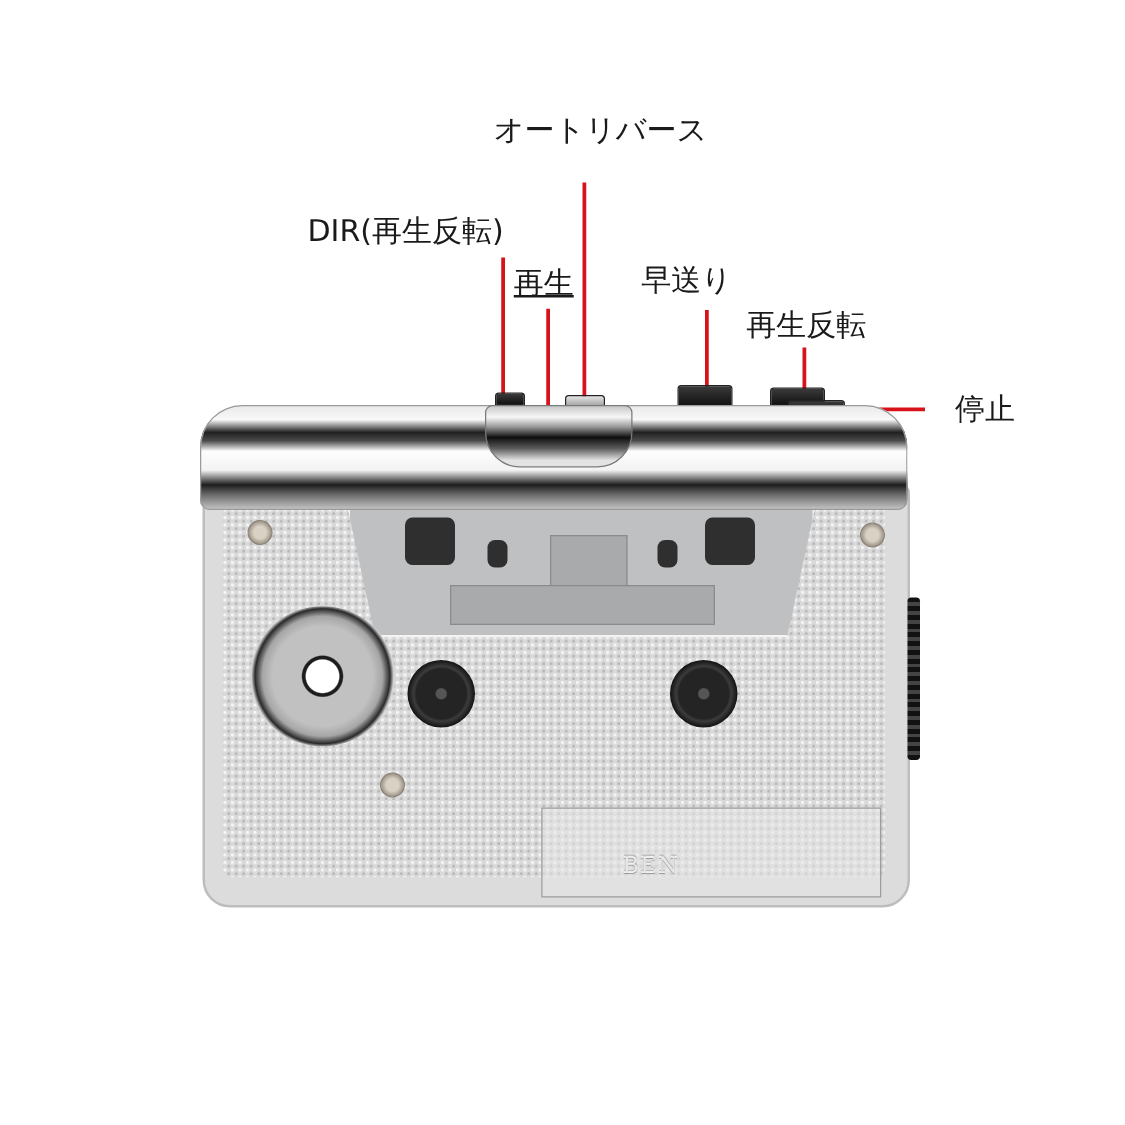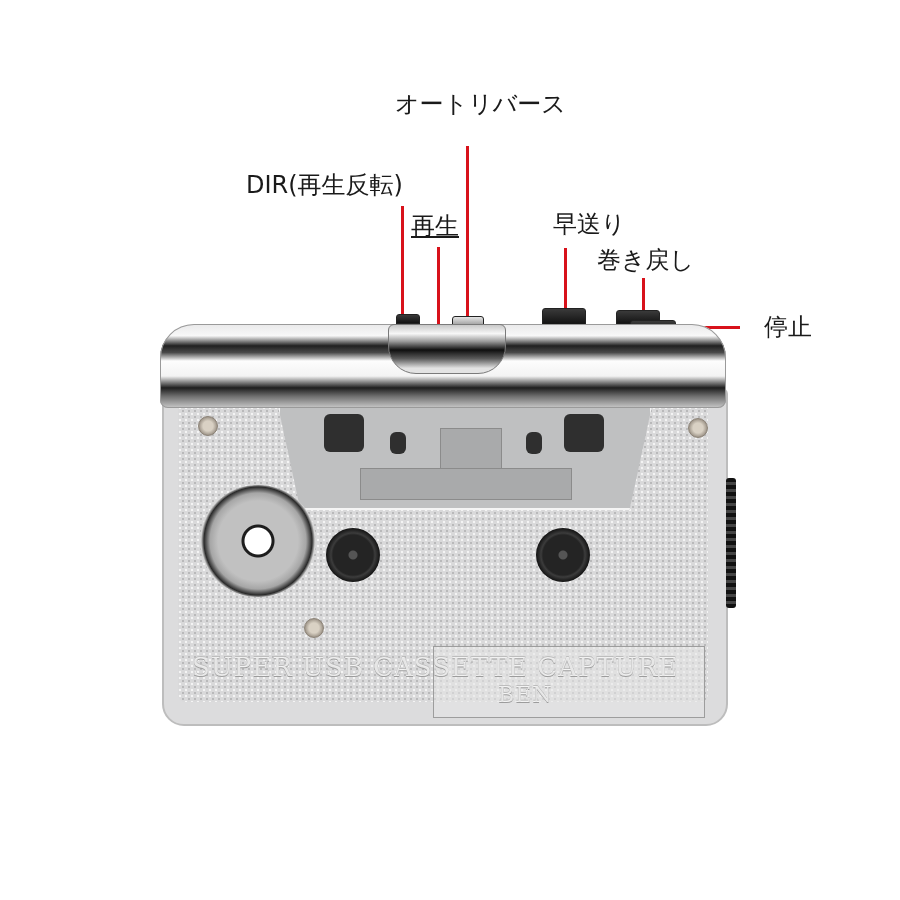--- a/index.html
+++ b/index.html
@@ -35,22 +35,22 @@
   .label-plate{position:absolute;left:255px;top:246px;width:270px;height:70px;border:1px solid #9d9d9d;background:rgba(230,230,230,0.55);}
   .emboss{position:absolute;font-family:"DejaVu Serif",serif;color:rgba(255,255,255,0.75);text-shadow:0 1px 0 #9c9c9c,0 -1px 0 #bdbdbd;letter-spacing:1px;white-space:nowrap;}
   .side-wheel{position:absolute;left:566px;top:160px;width:10px;height:130px;background:repeating-linear-gradient(180deg,#111 0 4px,#444 4px 7px);border-radius:3px;}
 </style>
 </head>
 <body>
 
 <div class="label" style="left:363px;top:92px;margin-left:32px;">オートリバース</div>
 <div class="label" style="left:246px;top:173px;">DIR(再生反転)</div>
 <div class="label" style="left:411px;top:214px;text-decoration:underline;">再生</div>
-<div class="label" style="left:553px;top:212px;">早送り</div>
-<div class="label" style="left:597px;top:248px;">巻き戻し</div>
+<div class="label" style="left:513px;top:212px;">早送り</div>
+<div class="label" style="left:597px;top:248px;">再生反転</div>
 <div class="label" style="left:764px;top:315px;">停止</div>
 
 <div class="vline" style="left:466px;top:146px;height:178px;"></div>
 <div class="vline" style="left:401px;top:206px;height:116px;"></div>
 <div class="vline" style="left:437px;top:247px;height:110px;"></div>
 <div class="vline" style="left:564px;top:248px;height:62px;"></div>
 <div class="vline" style="left:642px;top:278px;height:34px;"></div>
 <div class="hline" style="left:672px;top:326px;width:68px;"></div>
 
 <div class="device">
@@ -71,20 +71,19 @@
         <div class="capstan" style="left:284px;top:6px;width:40px;height:38px;"></div>
         <div class="mech-part" style="left:80px;top:60px;width:210px;height:30px;"></div>
       </div>
       <div class="reel-big"></div>
       <div class="hub" style="left:148px;top:128px;"></div>
       <div class="hub" style="left:358px;top:128px;"></div>
       <div class="screw" style="left:20px;top:16px;"></div>
       <div class="screw" style="left:510px;top:18px;"></div>
       <div class="screw" style="left:126px;top:218px;"></div>
       <div class="label-plate"></div>
-      <div class="emboss" style="left:14px;top:252px;font-size:26px;">SUPER USB CASSETTE CAPTURE</div>
-      <div class="emboss" style="left:320px;top:282px;font-size:22px;">BEN</div>
+      <div class="emboss" style="left:320px;top:282px;font-size:18px;">BEN</div>
     </div>
   </div>
   <div class="side-wheel"></div>
   <div class="top-chrome"></div>
   <div class="play-key"></div>
 </div>
 
 </body></html>

